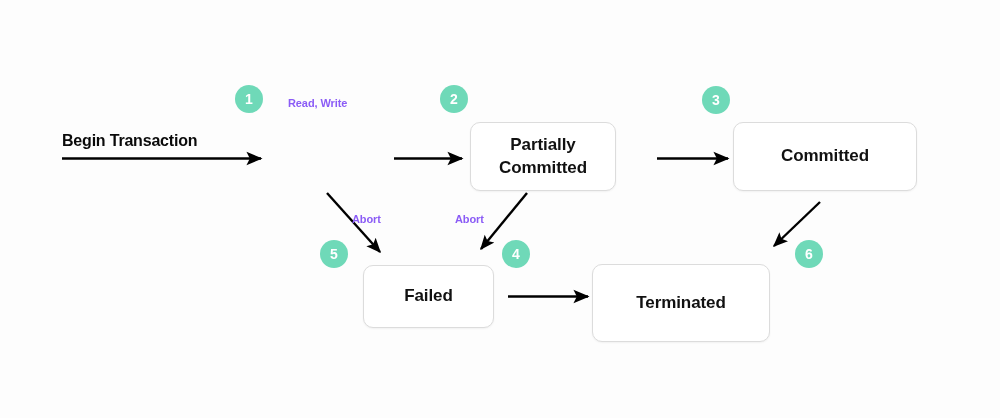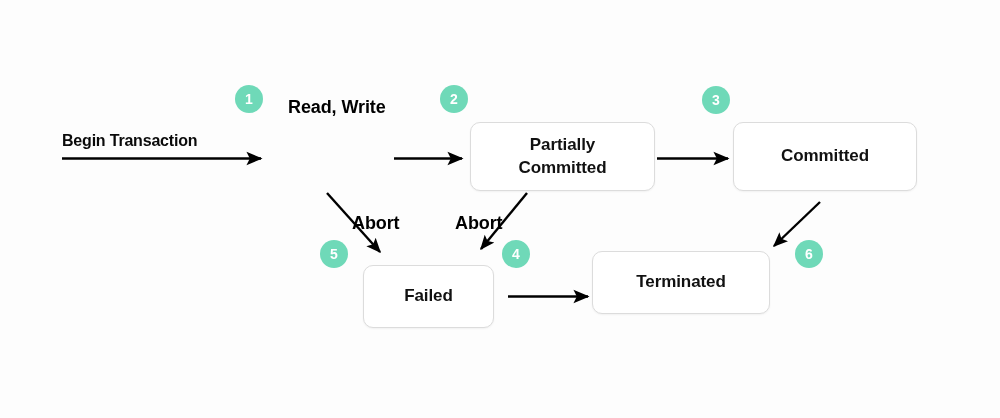--- a/index.html
+++ b/index.html
@@ -51,22 +51,22 @@
     color: #ffffff;
     font-size: 14px;
     font-weight: bold;
     display: flex;
     align-items: center;
     justify-content: center;
     line-height: 1;
   }
   .edge-label {
     position: absolute;
-    color: #000000;
-    font-size: 18px;
+    color: #8b5cf6;
+    font-size: 11px;
     font-weight: bold;
     white-space: nowrap;
     letter-spacing: -0.1px;
   }
   .entry-label {
     position: absolute;
     color: #0a0a0a;
     font-size: 16px;
     font-weight: bold;
     white-space: nowrap;
@@ -103,32 +103,32 @@
 
   <div class="entry-label" style="left:62px; top:132px;">Begin Transaction</div>
 
   <div class="edge-label" style="left:288px; top:97px;">Read, Write</div>
 
   <div class="edge-label" style="left:352px; top:213px;">Abort</div>
 
   <div class="edge-label" style="left:455px; top:213px;">Abort</div>
 
 
-  <div class="state-box" style="left:470px; top:122px; width:185px; height:69px;">
+  <div class="state-box" style="left:470px; top:122px; width:146px; height:69px;">
     <span>
       <span>Partially</span><br>
       <span>Committed</span>
     </span>
   </div>
 
   <div class="state-box" style="left:733px; top:122px; width:184px; height:69px;">Committed</div>
 
   <div class="state-box" style="left:363px; top:265px; width:131px; height:63px;">Failed</div>
 
-  <div class="state-box" style="left:592px; top:251px; width:178px; height:63px;">Terminated</div>
+  <div class="state-box" style="left:592px; top:264px; width:178px; height:78px;">Terminated</div>
 
   <div class="step-badge" style="left:235px; top:85px;">1</div>
 
   <div class="step-badge" style="left:440px; top:85px;">2</div>
 
   <div class="step-badge" style="left:702px; top:86px;">3</div>
 
   <div class="step-badge" style="left:502px; top:240px;">4</div>
 
   <div class="step-badge" style="left:320px; top:240px;">5</div>

